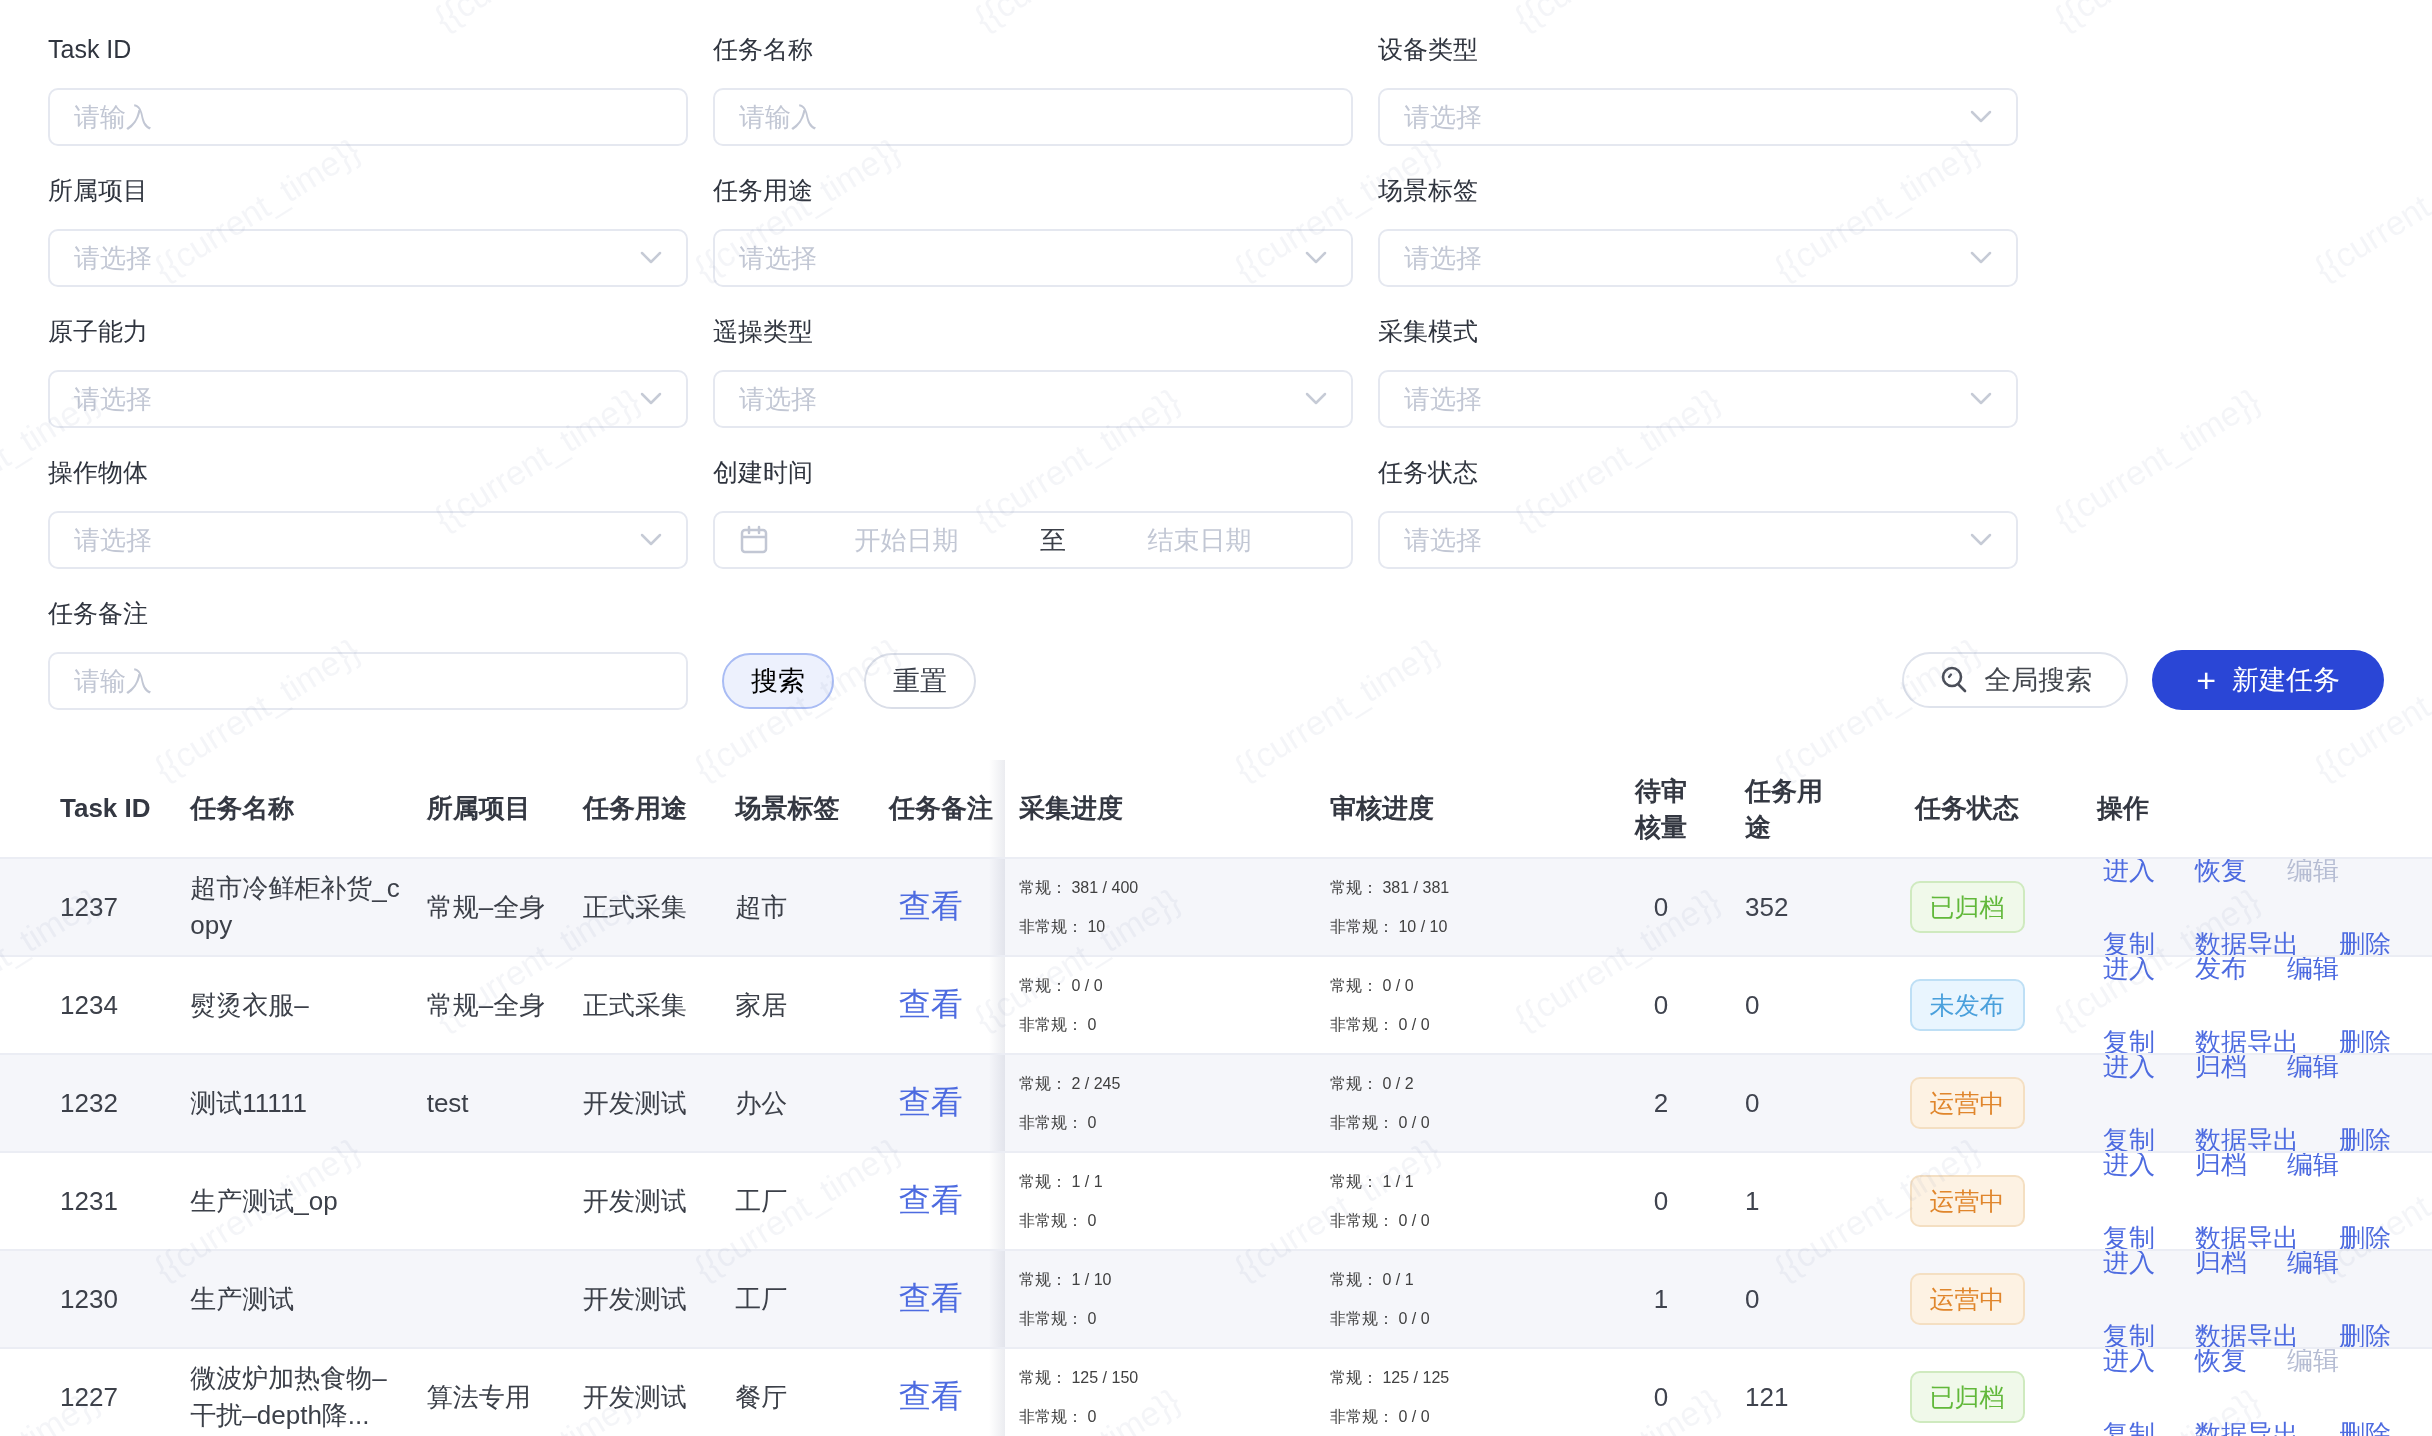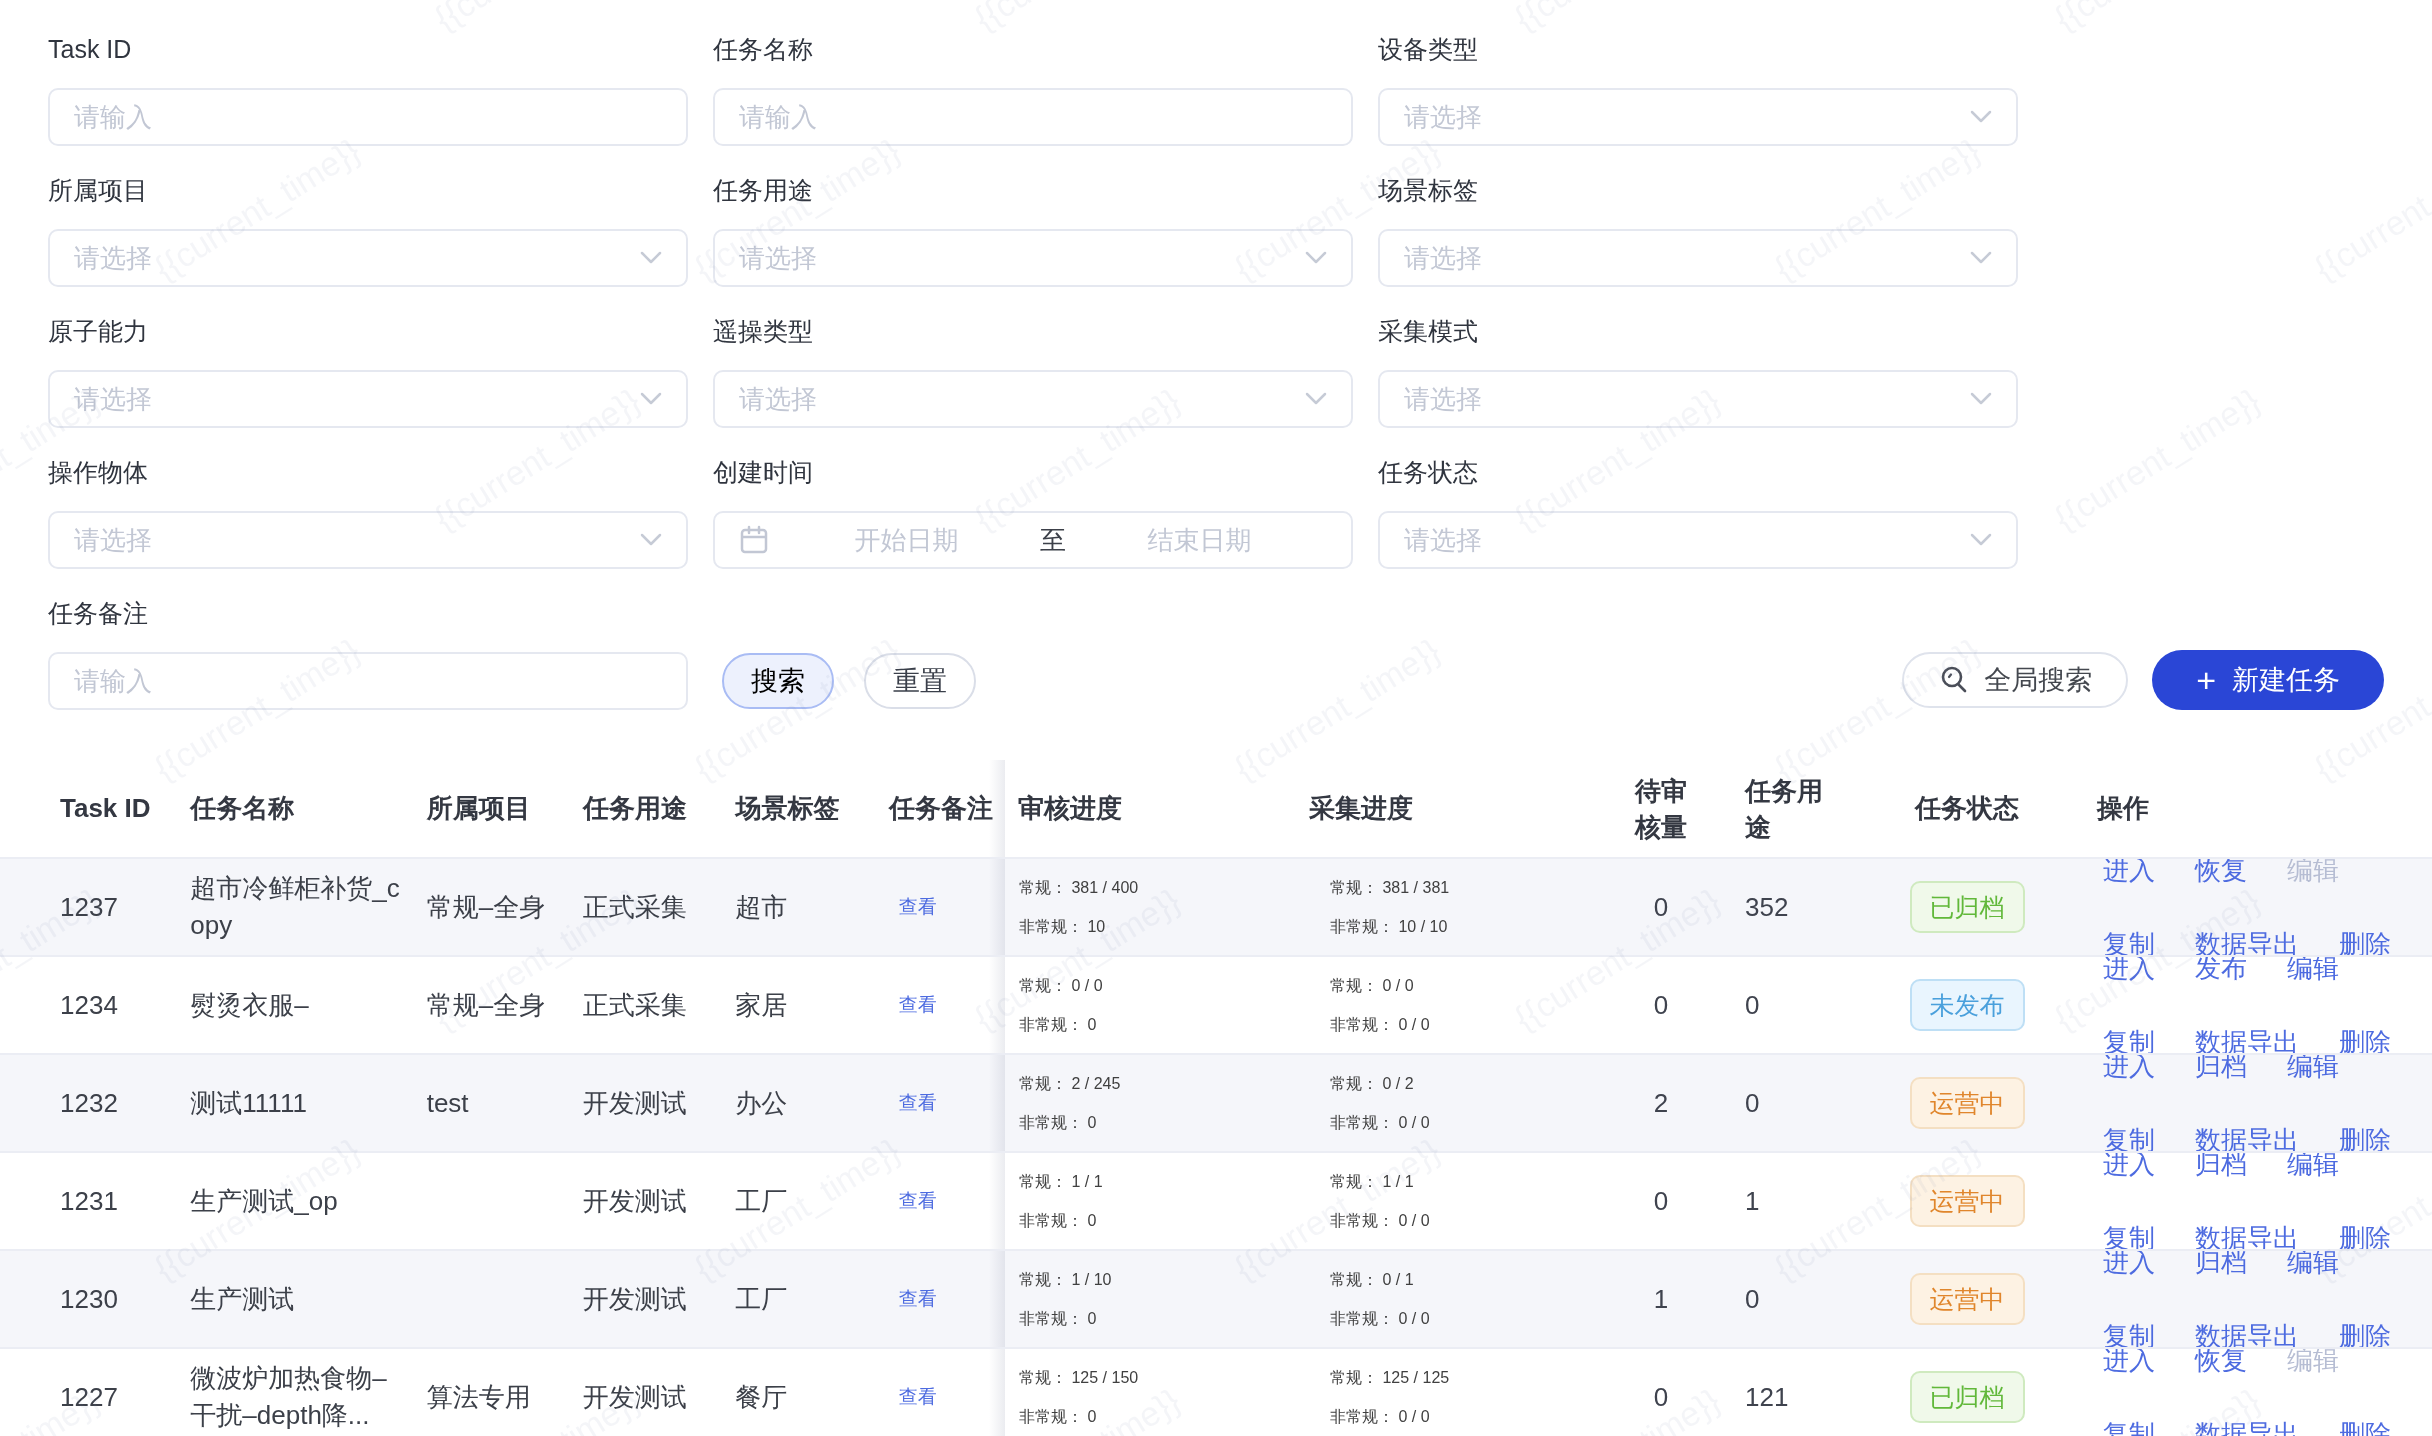--- a/index.html
+++ b/index.html
@@ -116,21 +116,21 @@
   .c-status   { width: 228px; justify-content: center; }
   .c-actions  { width: 351px; padding-left: 22px; }
   .thead .c-actions { padding-left: 16px; }
 
   .hwrap2 { width: 56px; white-space: normal; line-height: 36px; text-align: center; }
   .hwrap3 { width: 88px; white-space: normal; line-height: 36px; }
 
   .progress { font-size: 16px; color: #404040; line-height: 39px; white-space: nowrap; }
   .num { color: #3f434e; }
 
-  .link { color: #4d6be0; cursor: pointer; text-decoration: none; font-size: 19px; }
+  .link { color: #4d6be0; cursor: pointer; text-decoration: none; font-size: 32px; }
 
   .badge {
     display: inline-flex; align-items: center; justify-content: center;
     height: 52px; padding: 0 18px; border-radius: 10px;
     border: 2px solid transparent; font-size: 25px; white-space: nowrap;
   }
   .badge-archived    { color: #61b83a; background: #f0f9ea; border-color: #cfeabf; }
   .badge-unpublished { color: #4aa0dc; background: #e9f5fe; border-color: #bedff5; }
   .badge-operating   { color: #e0862c; background: #fdf2e3; border-color: #f4dfc2; }
 
@@ -335,22 +335,22 @@
   <div class="thead">
     <div class="fixed-cols">
       <div class="hcell c-taskid">Task ID</div>
       <div class="hcell c-name">任务名称</div>
       <div class="hcell c-project">所属项目</div>
       <div class="hcell c-purpose">任务用途</div>
       <div class="hcell c-scene">场景标签</div>
       <div class="hcell c-remark">任务备注</div>
     </div>
     <div class="scroll-cols">
+      <div class="hcell c-collect">采集进度</div>
       <div class="hcell c-review">审核进度</div>
-      <div class="hcell c-collect">采集进度</div>
       <div class="hcell c-pending">
           <span class="hwrap2">待审核量</span>
         </div>
       <div class="hcell c-approved">
           <span class="hwrap3">任务用途</span>
         </div>
       <div class="hcell c-status">任务状态</div>
       <div class="hcell c-actions">操作</div>
     </div>
   </div>

